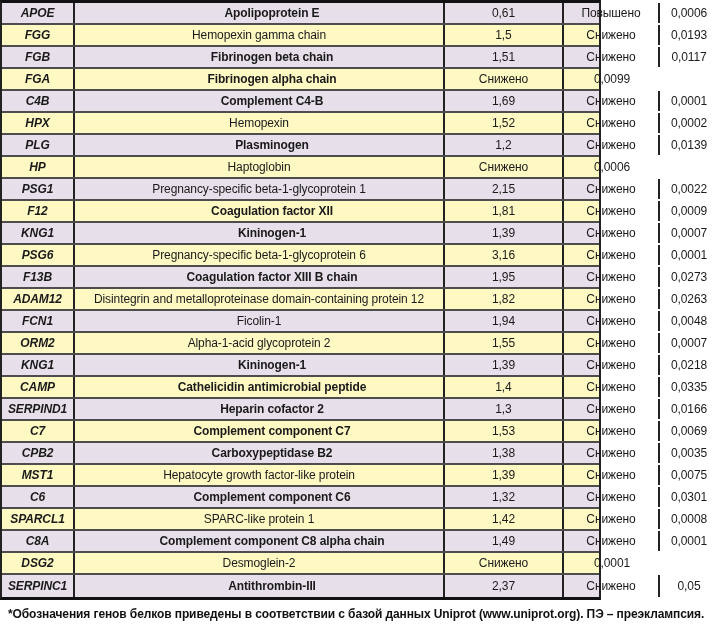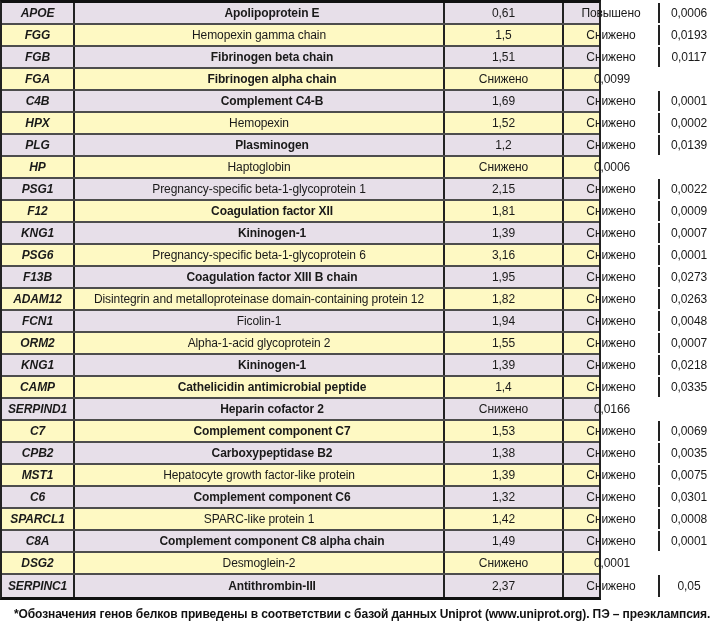--- a/index.html
+++ b/index.html
@@ -29,21 +29,21 @@
     font-size:12px;line-height:1;letter-spacing:-0.1px;
     border-right:2px solid #222222;
     box-sizing:border-box;overflow:hidden;white-space:nowrap;
     padding:0 2px;
   }
   .cell:last-child{border-right:none;}
   .c-gene{font-weight:bold;font-style:italic;}
   .c-protein.b{font-weight:bold;margin-left:26px;}
   .footnote{
     height:28px;display:flex;align-items:center;
-    padding-left:14px;box-sizing:border-box;
+    padding-left:8px;box-sizing:border-box;
     font-size:12px;font-weight:bold;letter-spacing:-0.1px;color:#111111;
   }
 </style>
 </head>
 <body>
 
 <div class="page">
   <div class="tbl" id="tbl">
       <div class="row shaded">
         <div class="cell c-gene">APOE</div>
@@ -165,20 +165,21 @@
       <div class="row">
         <div class="cell c-gene">CAMP</div>
         <div class="cell c-protein b">Cathelicidin antimicrobial peptide</div>
         <div class="cell c-val">1,4</div>
         <div class="cell c-dir">Снижено</div>
         <div class="cell c-p">0,0335</div>
       </div>
       <div class="row shaded">
         <div class="cell c-gene">SERPIND1</div>
         <div class="cell c-protein b">Heparin cofactor 2</div>
+        <div class="cell c-val">1,3</div>
         <div class="cell c-dir">Снижено</div>
         <div class="cell c-p">0,0166</div>
       </div>
       <div class="row">
         <div class="cell c-gene">C7</div>
         <div class="cell c-protein b">Complement component C7</div>
         <div class="cell c-val">1,53</div>
         <div class="cell c-dir">Снижено</div>
         <div class="cell c-p">0,0069</div>
       </div>

